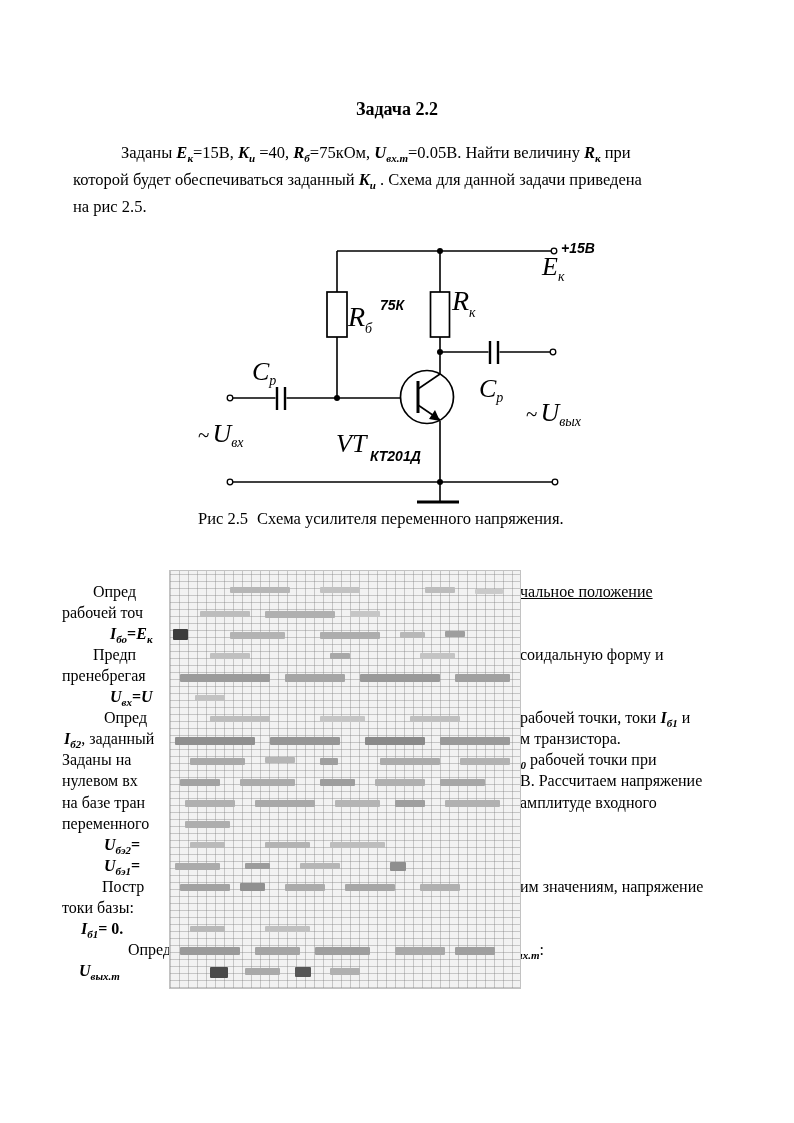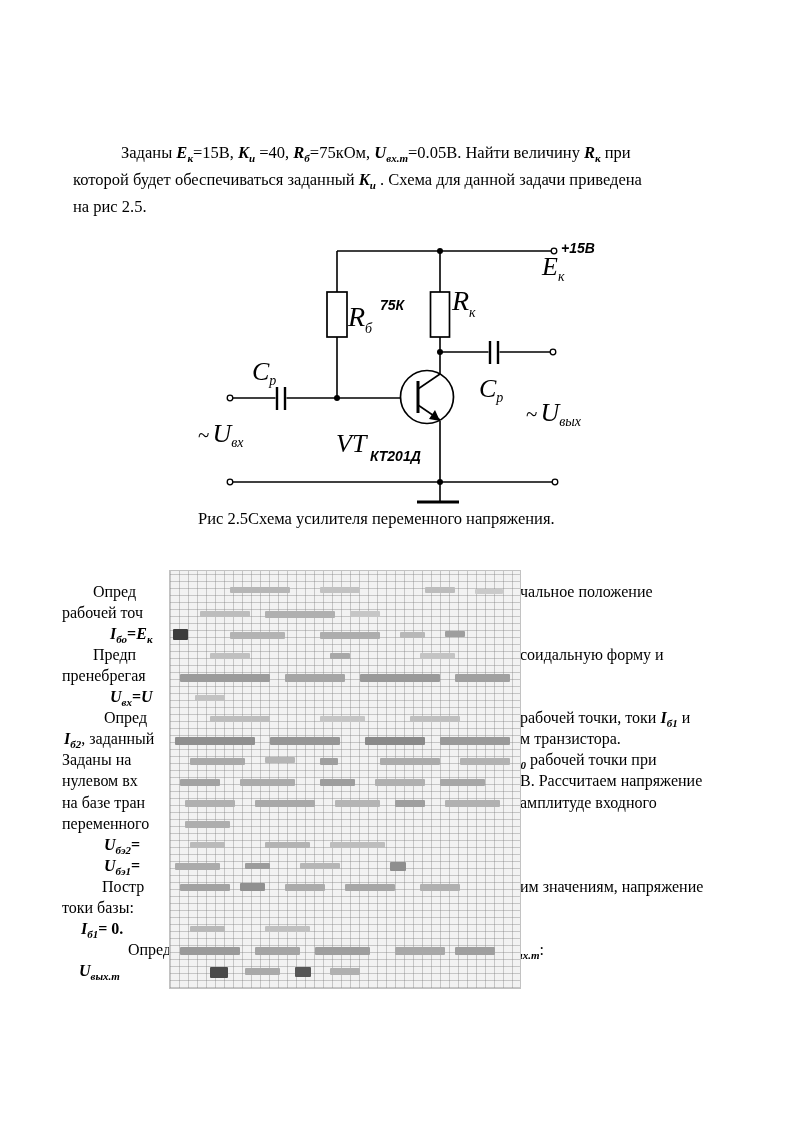--- a/index.html
+++ b/index.html
@@ -6,21 +6,21 @@
   #page{position:relative;width:794px;height:1123px;background:#ffffff;margin:0 auto;
         font-family:"Liberation Serif",serif;color:#000;overflow:hidden;}
   .title{position:absolute;top:99px;left:0;width:100%;text-align:center;
          font-size:18px;font-weight:bold;}
   .intro{position:absolute;left:73px;top:142px;width:660px;font-size:16.5px;
          line-height:22px;text-indent:48px;}
   .var{font-weight:bold;font-style:italic;}
   .sub{font-weight:bold;font-style:italic;font-size:11px;vertical-align:-4px;}
   .bold{font-weight:bold;}
   .caption{position:absolute;left:198px;top:509px;font-size:16.5px;white-space:nowrap;z-index:3;}
-  .caption .cnum{text-align:center;}
+  .caption .cnum{margin-right:9px;text-align:center;}
   #circuit{position:absolute;left:190px;top:230px;z-index:2;}
   #solution{position:absolute;left:0;top:0;width:794px;height:843px;}
   .line{position:absolute;font-size:16px;white-space:nowrap;height:21px;}
   .rfrag{position:absolute;font-size:16px;white-space:nowrap;}
   .mosaic{position:absolute;left:170px;top:571px;width:350px;height:417px;z-index:4;
           background-color:#f2f2f2;
           background-image:
             repeating-linear-gradient(90deg,rgba(125,125,125,.38) 0 1px,transparent 1px 9px),
             repeating-linear-gradient(0deg,rgba(125,125,125,.38) 0 1px,transparent 1px 7px);
           outline:1px solid #c2c2c2;}
@@ -30,20 +30,21 @@
   .lblItalBig{font-style:italic;font-size:28px;}
   .lblSub{font-style:italic;font-size:14px;}
   .lblBoldIt{font-family:"Liberation Sans",sans-serif;font-weight:bold;font-style:italic;font-size:14px;}
   .lblTilde{font-size:21px;}
 </style>
 </head>
 <body>
 
 <div id="page">
 
+  <div class="title">Задача 2.2</div>
 
   <div class="intro"><span class="">Заданы </span><span class="var">E</span><span class="sub">к</span><span class="">=15В, </span><span class="var">K</span><span class="sub">и</span><span class=""> =40, </span><span class="var">R</span><span class="sub">б</span><span class="">=75кОм, </span><span class="var">U</span><span class="sub">вх.m</span><span class="">=0.05В. Найти величину </span><span class="var">R</span><span class="sub">к</span><span class=""> при</span><br><span class="">которой будет обеспечиваться заданный </span><span class="var">K</span><span class="sub">и</span><span class=""> . Схема для данной задачи приведена</span><br><span class="">на рис 2.5.</span></div>
 
   <div id="circuit">
     <svg width="440" height="285" viewBox="0 0 440 285">
       <g stroke="#000" stroke-width="1.6" fill="none">
 
         <line x1="147" y1="21" x2="361" y2="21"></line>
 
         <line x1="147" y1="21" x2="147" y2="62"></line>
@@ -119,21 +120,21 @@
       <text x="336" y="191" fill="#000"><tspan class="lblTilde">~</tspan><tspan class="lblItal" dx="3">U</tspan><tspan dy="5" class="lblSub">вых</tspan></text>
     </svg>
   </div>
 
   <div class="caption">
     <span class="cnum">Рис 2.5</span><span>Схема усилителя переменного напряжения.</span>
   </div>
 
   <div id="solution">
       <div class="line" style="left: 93px; top: 583px;"><span class="">Опред</span></div>
-      <div class="rfrag" style="left: 520px; top: 583px;"><span class="">чальное положение</span></div>
+      <div class="rfrag" style="left: 520px; top: 583px; text-decoration: underline;"><span class="">чальное положение</span></div>
       <div class="line" style="left: 62px; top: 604px;"><span class="">рабочей точ</span></div>
       <div class="line" style="left: 110px; top: 625px;"><span class="var">I</span><span class="sub">бо</span><span class="bold">=</span><span class="var">E</span><span class="sub">к</span></div>
       <div class="line" style="left: 93px; top: 646px;"><span class="">Предп</span></div>
       <div class="rfrag" style="left: 520px; top: 646px;"><span class="">соидальную форму и</span></div>
       <div class="line" style="left: 62px; top: 667px;"><span class="">пренебрегая</span></div>
       <div class="line" style="left: 110px; top: 688px;"><span class="var">U</span><span class="sub">вх</span><span class="bold">=</span><span class="var">U</span></div>
       <div class="line" style="left: 104px; top: 709px;"><span class="">Опред</span></div>
       <div class="rfrag" style="left: 520px; top: 709px;"><span class="">рабочей точки, токи </span><span class="var">I</span><span class="sub">б1</span><span class=""> и</span></div>
       <div class="line" style="left: 64px; top: 730px;"><span class="var">I</span><span class="sub">б2</span><span class="">, заданный</span></div>
       <div class="rfrag" style="left: 520px; top: 730px;"><span class="">м транзистора.</span></div>

